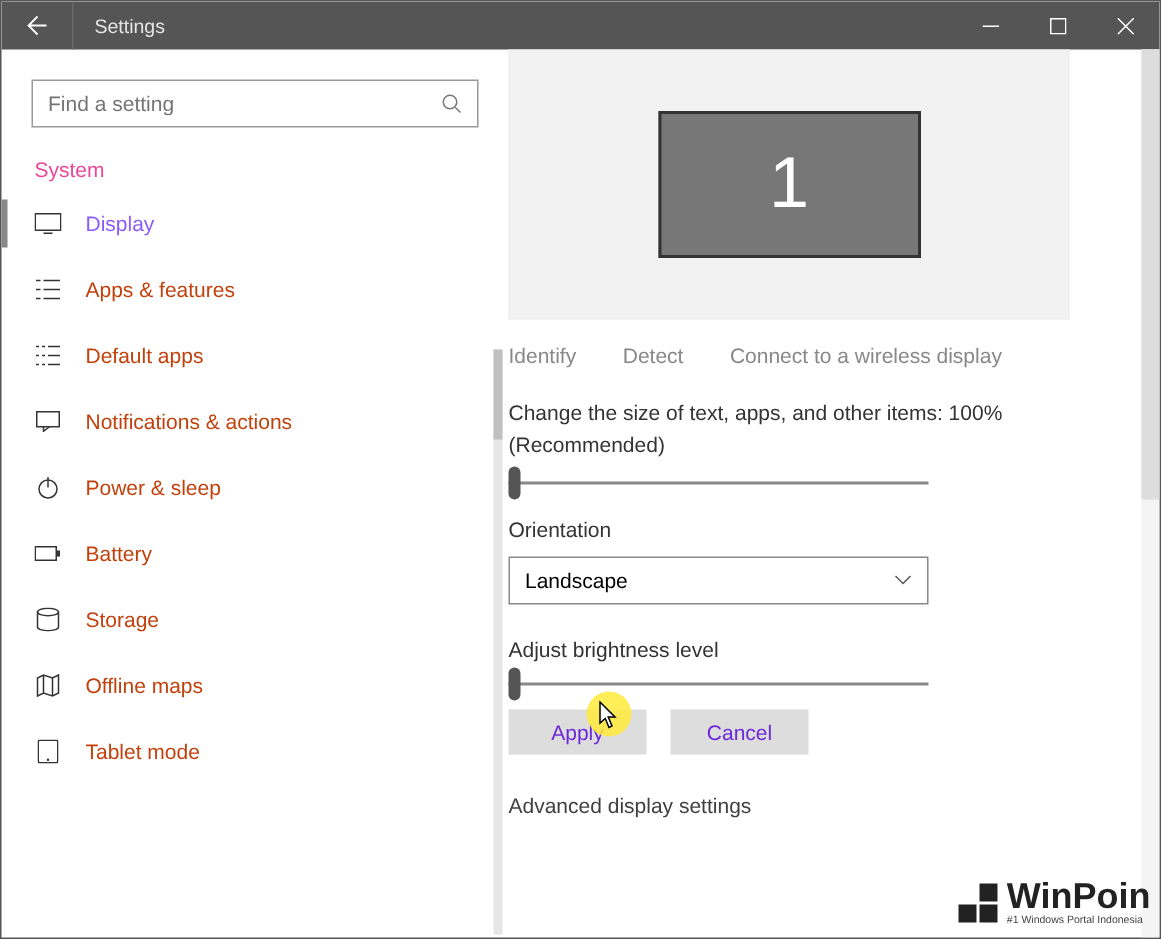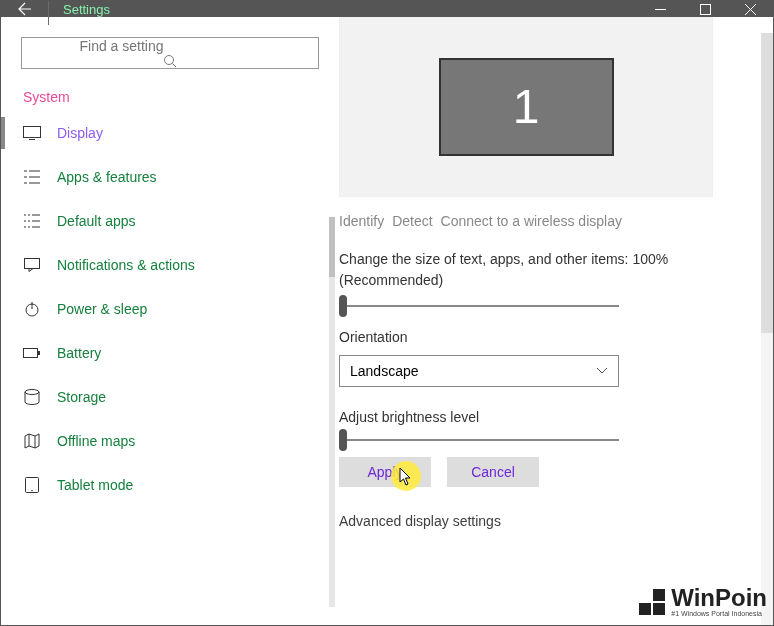--- a/index.html
+++ b/index.html
@@ -1,46 +1,46 @@
 <!DOCTYPE html>
 <html><head>
 <meta charset="utf-8">
 <style>
   * { box-sizing: border-box; margin: 0; padding: 0; font-family: "Segoe UI", sans-serif; }
   body { width: 774px; height: 626px; overflow: hidden; background: #fff; position: relative; border: 1px solid #555; }
   
-  .titlebar { height: 16px; background: #555; display: flex; align-items: center; color: #86efac; }
+  .titlebar { height: 32px; background: #555; display: flex; align-items: center; color: #e5e5e5; }
   .back-btn { width: 48px; height: 32px; display:flex; align-items:center; justify-content:center; border-right: 1px solid #6a6a6a; }
   .title { padding-left: 14px; font-size: 13px; flex: 1; }
   .winbtn { width: 45px; height: 32px; display:flex; align-items:center; justify-content:center; }
   
   .content { display: flex; height: calc(100% - 32px); position: relative; }
   
   .left { width: 338px; padding: 20px 20px 0 20px; position: relative; }
   .home-row { display:flex; align-items:center; gap: 14px; padding: 6px 0 18px 2px; }
   .home-label { font-size: 15px; }
-  .search { width: 298px; height: 32px; border: 1px solid #999; display:flex; align-items:center; padding: 0 10px; flex-direction: column; }
+  .search { width: 298px; height: 32px; border: 1px solid #999; display:flex; align-items:center; padding: 0 10px; }
   .search input { border:none; outline:none; flex:1; font-size:14px; color:#777; background:transparent; }
   
   .section-label { color:#ec4899; font-size:14px; margin-top: 20px; margin-bottom: 6px; padding-left: 2px; }
   
   .nav { margin-left: -20px; margin-right: -14px; position: relative; }
-  .nav-item { height: 44px; display:flex; align-items:center; gap: 16px; padding-left: 22px; font-size:14px; color:#15803d; position: relative; }
+  .nav-item { height: 44px; display:flex; align-items:center; gap: 16px; padding-left: 22px; font-size:14px; color:#c2410c; position: relative; }
   .nav-item.active::before { content:""; position:absolute; left:0; top:6px; bottom:6px; width:4px; background:#888; }
   .nav-item.active { color:#8b5cf6; }
   .nav-icon { width:18px; display:flex; justify-content:center; color:#333; }
   
   .left-scroll { position:absolute; right:4px; top:200px; width:6px; height:390px; background:#e6e6e6; }
   .left-thumb { position:absolute; top:0; width:6px; height:60px; background:#c0c0c0; }
   
   .right { flex:1; position:relative; padding: 0 0 0 0; }
   .monitor-area { background:#f2f2f2; margin: 0 20px 0 0; height:180px; display:flex; align-items:center; justify-content:center; border:1px solid #eee; border-top:none; }
   .monitor { width:175px; height:98px; background:#777; border:2px solid #333; display:flex; align-items:center; justify-content:center; color:#fff; font-size:48px; font-weight:200; }
   
-  .links-row { display:flex; gap:8px; padding:16px 0 20px 0; font-size:14px; color:#888; }
+  .links-row { display:flex; gap:31px; padding:16px 0 20px 0; font-size:14px; color:#888; }
   .links-row span { cursor:default; }
   
   .body-text { font-size:14px; color:#333; line-height:1.5; }
   
   .slider-track { width:280px; height:2px; background:#888; position:relative; margin-top:14px; margin-bottom:22px; }
   .slider-thumb { width:8px; height:22px; background:#555; border-radius:4px; position:absolute; top:-10px; left:0; }
   
   .subhead { font-size:14px; color:#333; margin-top:6px; margin-bottom:10px; }
   
   .dropdown { width:280px; height:32px; border:1px solid #888; display:flex; align-items:center; padding:0 10px; font-size:14px; justify-content:space-between; margin-bottom:22px; }

